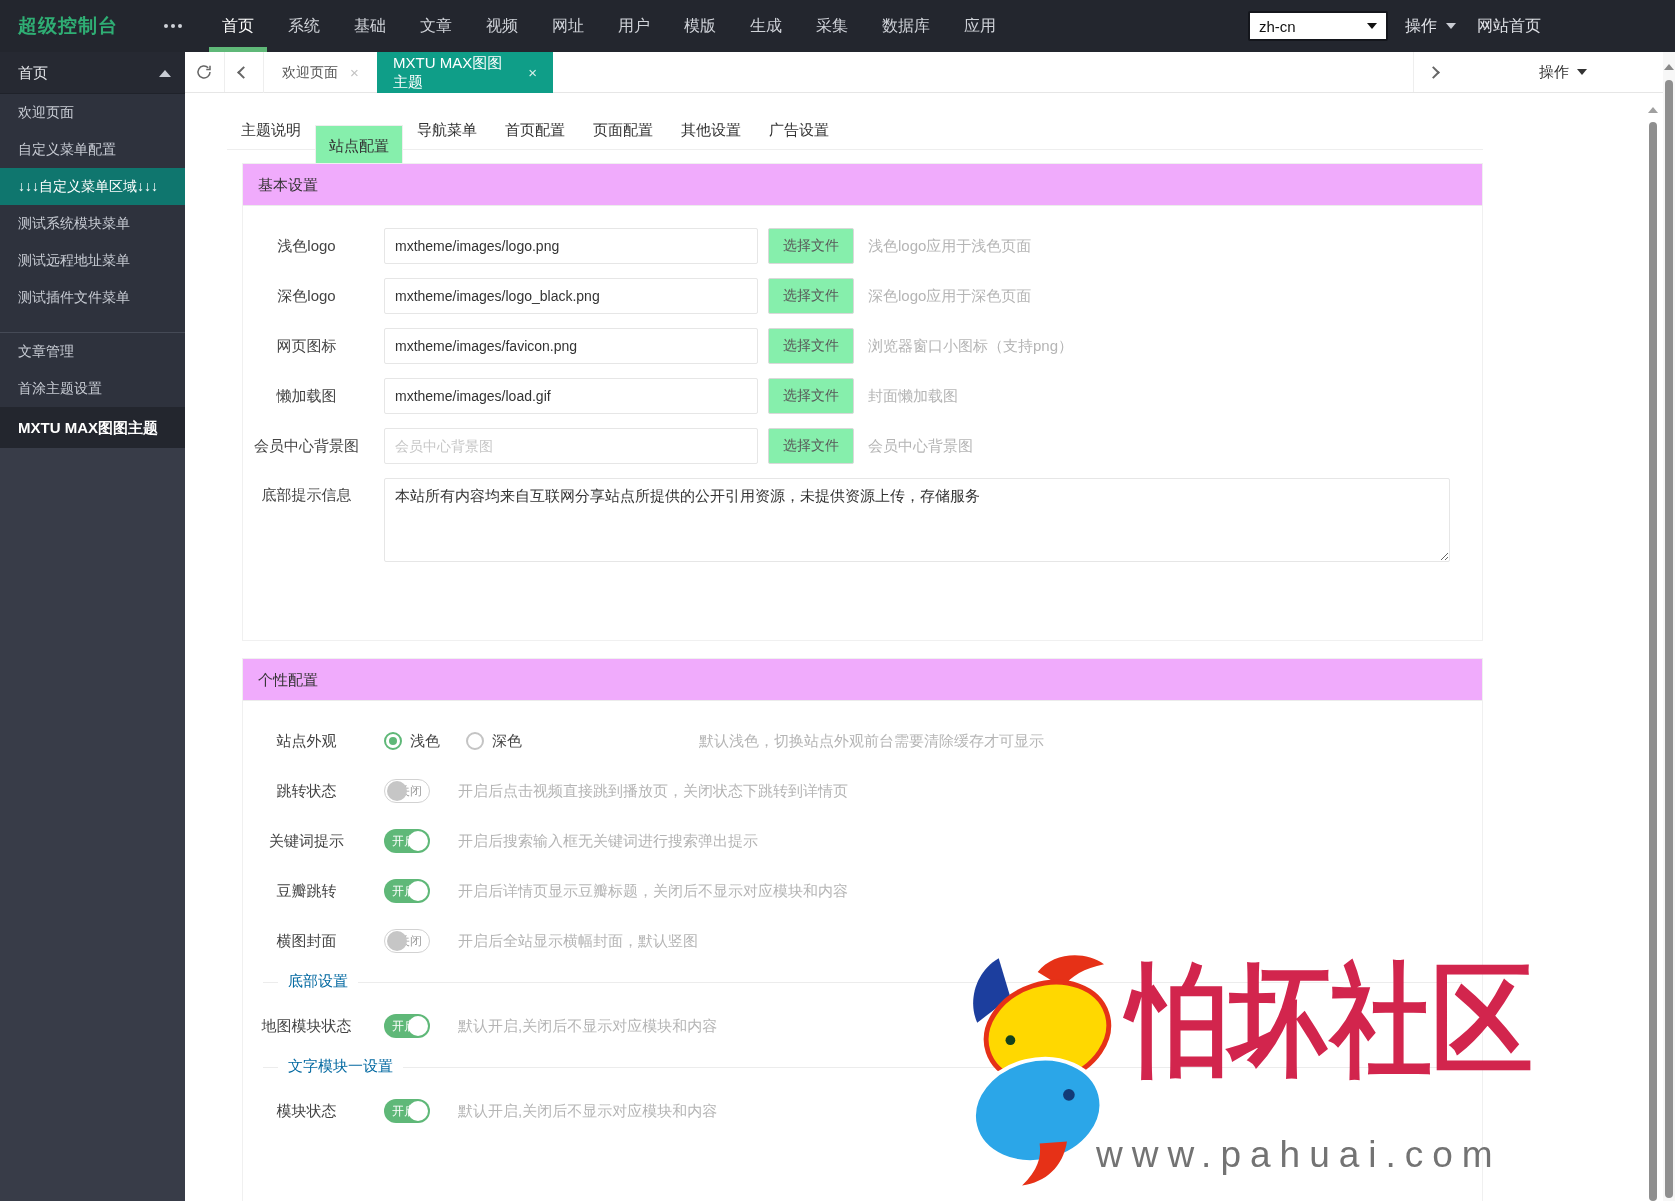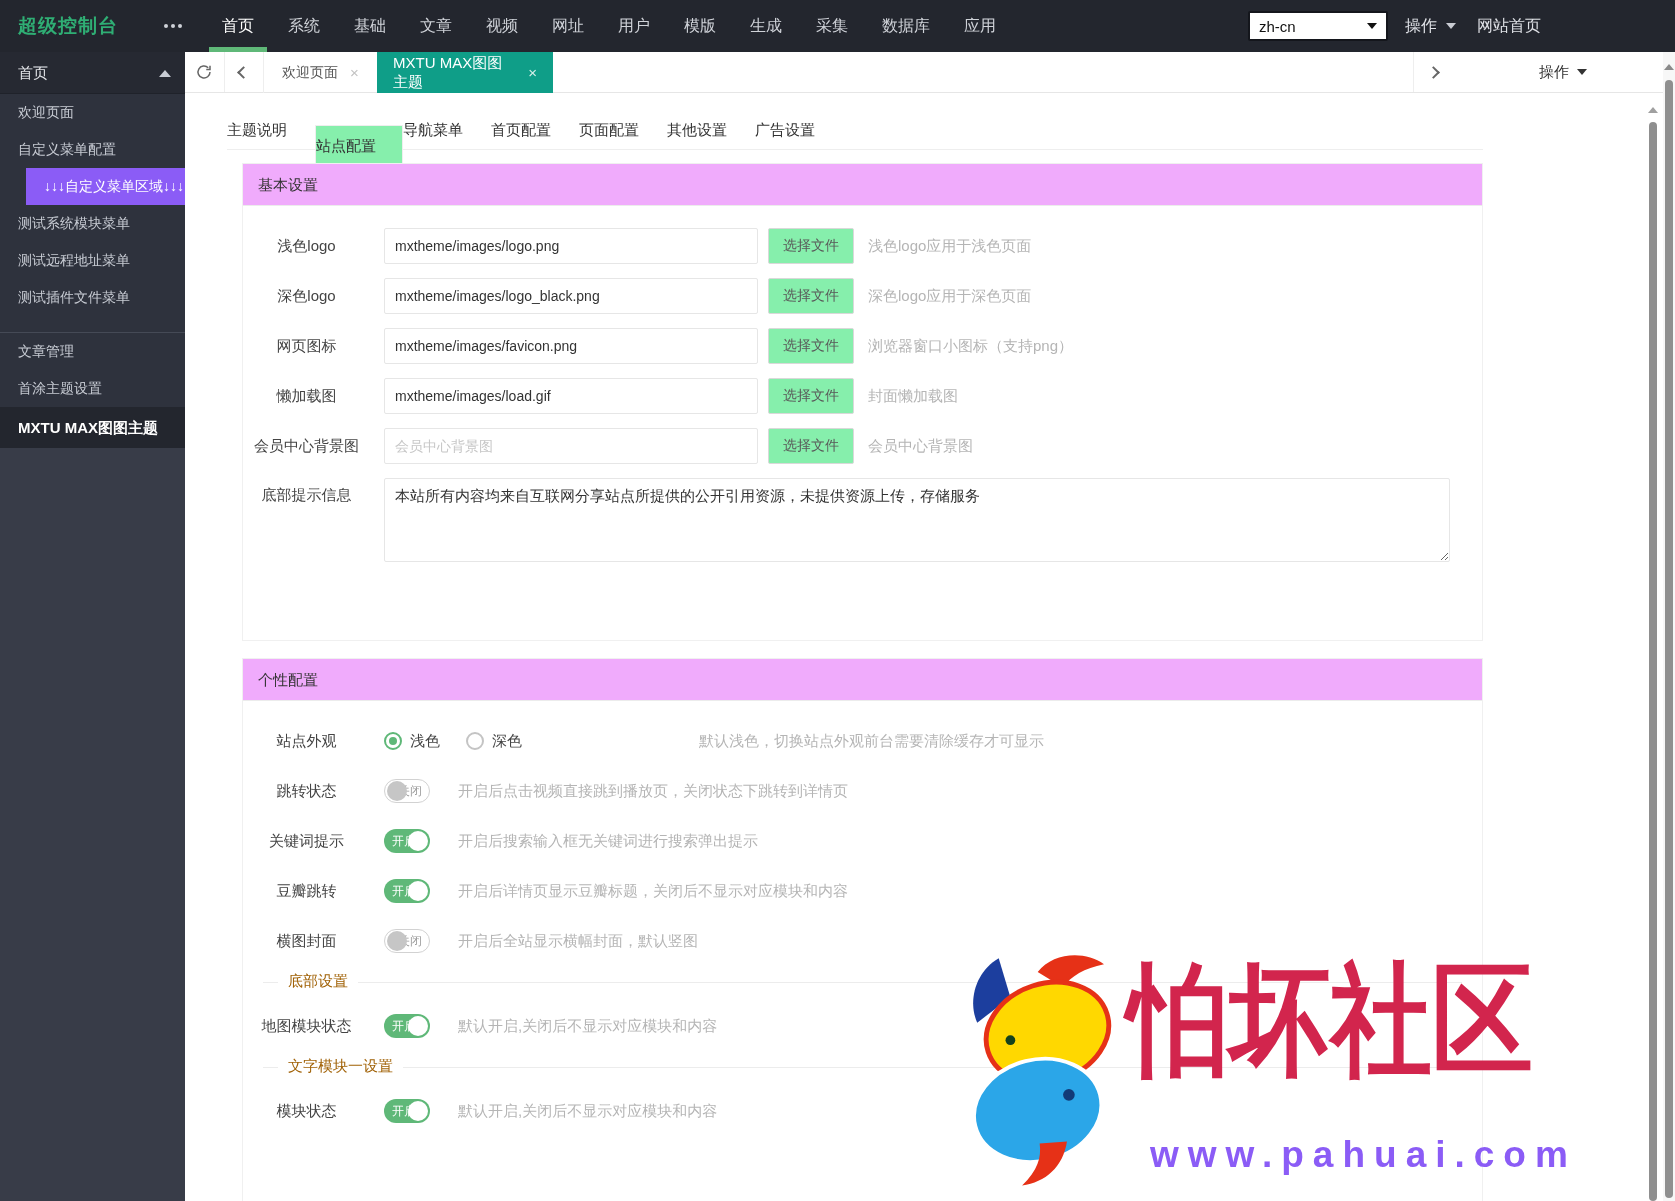--- a/index.html
+++ b/index.html
@@ -21,21 +21,21 @@
   .topbar-action { position:absolute; left:1405px; top:0; height:52px; display:flex; align-items:center; gap:9px; color:#dfe1e6; font-size:16px; cursor:pointer; }
   .topbar-action .caret-down { color:#c9ccd3; }
   .site-home { position:absolute; left:1477px; top:0; line-height:52px; color:#dfe1e6; font-size:16px; cursor:pointer; }
 
   
   .sidebar { position:absolute; left:0; top:52px; width:185px; height:1149px; background:#383c48; z-index:20; }
   .sb-header { height:42px; background:#262932; color:#e3e5e9; font-size:15px; line-height:42px; padding-left:18px; position:relative; border-bottom:1px solid #1f222a; cursor:pointer; }
   .sb-up { position:absolute; right:14px; top:18px; width:0; height:0; border-left:6px solid transparent; border-right:6px solid transparent; border-bottom:7px solid #c8ccd4; }
   .sb-menu { background:#2e323d; }
   .sb-item { height:37px; line-height:37px; padding-left:18px; font-size:14px; color:#c8ccd4; cursor:pointer; white-space:nowrap; }
-  .sb-item.sel { background:#8b5cf6; color:#fff;margin-left:26px; }
+  .sb-item.sel { background:#0f766e; color:#fff; }
   .sb-gap { height:16px; background:#2e323d; }
   .sb-divider { height:1px; background:#454a56; }
   .sb-item.current { height:41px; line-height:41px; background:#23262e; color:#fff; font-weight:bold; font-size:15px; }
 
   
   .tabstrip { position:absolute; left:185px; top:52px; width:1490px; height:41px; background:#fff; border-bottom:1px solid #e6e6e6; z-index:10; }
   .ts-btn { position:absolute; top:0; height:40px; display:flex; align-items:center; justify-content:center; cursor:pointer; }
   .ts-refresh { left:0; width:38px; }
   .ts-back { left:39px; width:38px; border-left:1px solid #eee; }
   .chev { width:9px; height:9px; border-left:2px solid #666; border-bottom:2px solid #666; display:inline-block; }
@@ -47,21 +47,21 @@
   .ts-tab.active .x { color:#d8efe9; }
   .ts-tab1 { left:78px; width:114px; justify-content:center; }
   .ts-tab2 { left:192px; width:176px; justify-content:center; }
   .ts-fwd { left:1228px; width:40px; border-left:1px solid #eee; }
   .ts-action { position:absolute; right:88px; top:0; height:40px; display:flex; align-items:center; gap:8px; font-size:15px; color:#333; cursor:pointer; }
   .ts-action .caret-down { color:#333; }
 
   
   .content { position:absolute; left:185px; top:93px; width:1478px; height:1108px; background:#fff; }
   .ctabs { position:absolute; left:42px; top:17px; width:1256px; height:40px; border-bottom:1px solid #eee; display:flex; }
-  .ctab { width:88px; height:40px; line-height:40px; text-align:left; font-size:15px; color:#333; cursor:pointer; }
+  .ctab { width:88px; height:40px; line-height:40px; text-align:center; font-size:15px; color:#333; cursor:pointer; }
   .ctab.active { position:relative; top:15px; height:41px; background:#86efac; border:1px solid #eee; border-bottom:1px solid #fff; }
 
   .card { position:absolute; left:57px; width:1241px; background:#fff; border:1px solid #f0f0f0; }
   .card-basic { top:70px; height:478px; }
   .card-personal { top:565px; height:640px; }
   .card-head { height:42px; background:#f0abfc; border-bottom:1px solid #ececec; line-height:42px; padding-left:15px; font-size:15px; color:#333; }
   .card-body { padding-top:22px; }
 
   .frow { display:flex; align-items:center; height:36px; margin-bottom:14px; }
   .frow.ta { align-items:flex-start; height:auto; }
@@ -82,28 +82,28 @@
   .switch { position:relative; width:46px; height:24px; border-radius:13px; display:inline-flex; align-items:center; flex:none; cursor:pointer; }
   .switch.on { background:#5fb878; }
   .switch.on .sw-label { color:#fff; font-size:12px; margin-left:8px; }
   .switch.on .sw-knob { position:absolute; right:2px; width:20px; height:20px; border-radius:50%; background:#fff; }
   .switch.off { background:#fff; border:1px solid #d2d2d2; }
   .switch.off .sw-label { position:absolute; right:7px; color:#9a9a9a; font-size:12px; }
   .switch.off .sw-knob { position:absolute; left:2px; width:20px; height:20px; border-radius:50%; background:#c6c6c6; }
   .thint { margin-left:28px; font-size:15px; color:#b5b5b5; white-space:nowrap; }
 
   .fieldset { position:relative; margin:23px 20px 0 20px; border-top:1px solid #ececec; height:0; }
-  .fieldset .legend { position:absolute; left:15px; top:-11px; background:#fff; padding:0 10px; font-size:15px; color:#a16207; white-space:nowrap; }
+  .fieldset .legend { position:absolute; left:15px; top:-11px; background:#fff; padding:0 10px; font-size:15px; color:#0369a1; white-space:nowrap; }
   .frow.after-legend { margin-top:25px; }
 
   
   .watermark { position:absolute; left:0; top:0; width:1675px; height:1201px; pointer-events:none; z-index:40; }
   .wm-fish { position:absolute; left:948px; top:948px; }
   .wm-title { position:absolute; left:1128px; top:948px; font-family:"Liberation Serif", serif; font-weight:bold; font-size:122px; line-height:1.2; color:#d2254d; white-space:nowrap; transform:scaleX(0.83); transform-origin:left top; }
-  .wm-url { position:absolute; left:1150px; top:1134px; font-size:37px; font-weight:bold; color:#8b5cf6; letter-spacing:9px; white-space:nowrap; }
+  .wm-url { position:absolute; left:1096px; top:1134px; font-size:37px; font-weight:normal; color:#737373; letter-spacing:9px; white-space:nowrap; }
 
   
   .sb-outer { position:absolute; right:0; top:52px; width:12px; height:1149px; background:#f7f7f7; z-index:50; }
   .sb-outer .arrow { position:absolute; left:1px; top:12px; width:0; height:0; border-left:5px solid transparent; border-right:5px solid transparent; border-bottom:6px solid #8a8a8a; }
   .sb-outer .thumb { position:absolute; left:2px; top:28px; bottom:3px; width:8px; background:#8f8f8f; border-radius:4px; }
   .sb-inner { position:absolute; left:1648px; top:93px; width:10px; height:1108px; z-index:45; }
   .sb-inner .arrow { position:absolute; left:0; top:14px; width:0; height:0; border-left:5px solid transparent; border-right:5px solid transparent; border-bottom:6px solid #a0a0a0; }
   .sb-inner .thumb { position:absolute; left:1px; top:29px; bottom:0; width:8px; background:#8f8f8f; border-radius:4px; }
 </style>
 </head>

